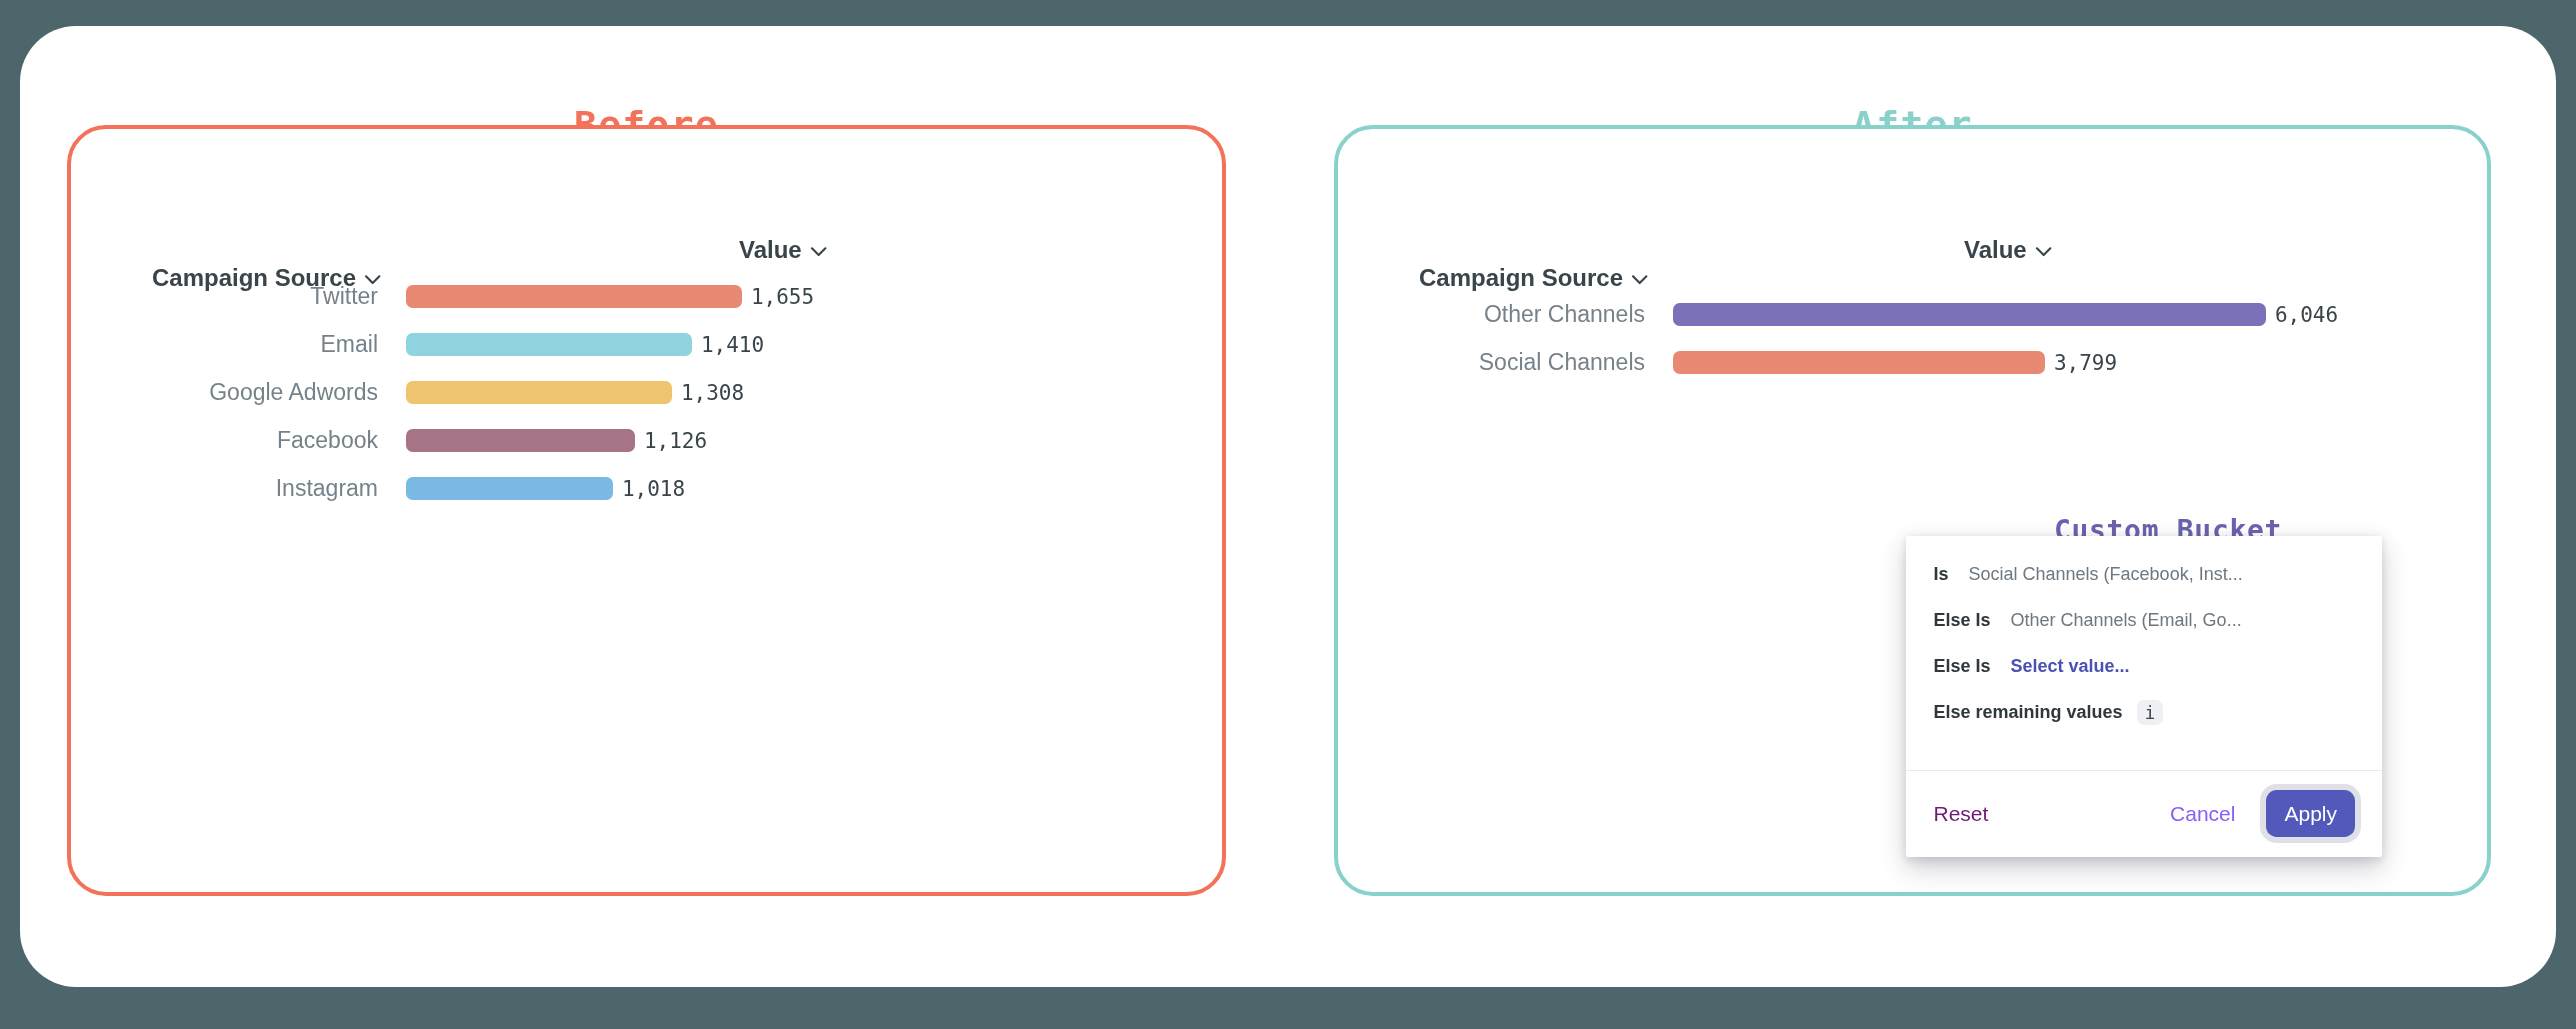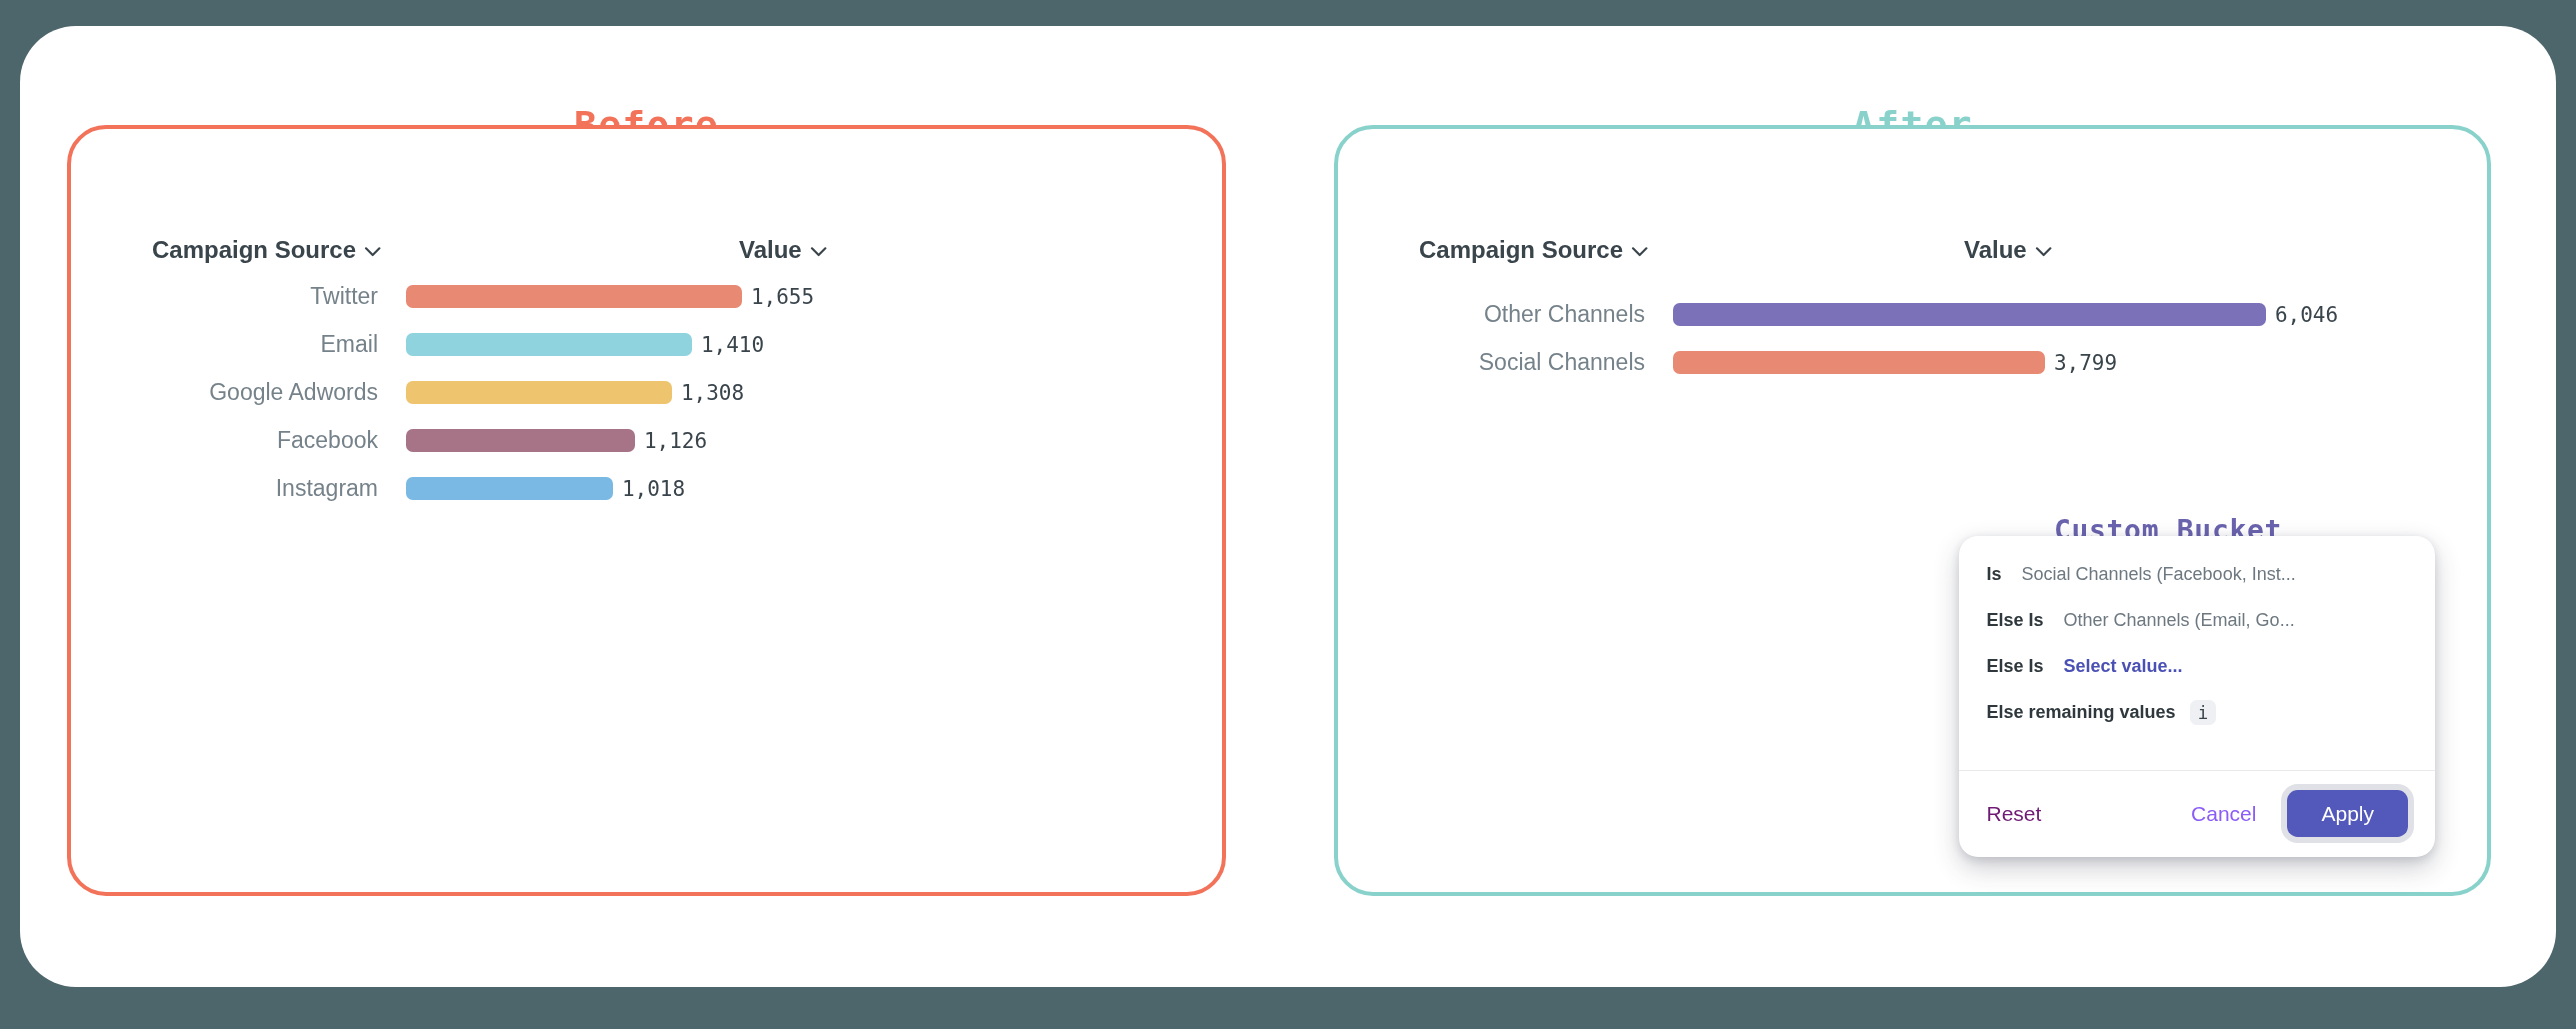--- a/index.html
+++ b/index.html
@@ -25,21 +25,21 @@
   .sec-before .panel-title{left:47px;width:1159px;}
   .sec-before .panel-box{left:47px;width:1159px;}
   .sec-after .panel-title{left:1314px;width:1157px;}
   .sec-after .panel-box{left:1314px;width:1157px;}
 
   .thead-item{
     position:absolute;top:102px;height:38px;
     display:inline-flex;align-items:center;gap:8px;
     font-size:24px;font-weight:600;color:#39444b;cursor:pointer;
   }
-  .cs-head{left:81px;}
+  .cs-head{left:81px;margin-top:28px;}
   .value-head{transform:translateX(-50%);}
   .sec-before .value-head{left:712px;}
   .sec-after  .value-head{left:670px;}
   .chev{display:inline-block;color:#39444b;}
 
   .rows{position:absolute;left:0;right:0;}
   .sec-before .rows{top:144px;}
   .sec-after  .rows{top:162px;}
   .row{height:48px;display:flex;align-items:center;}
   .row-label{
@@ -54,22 +54,22 @@
     font-size:21px;color:#39444b;white-space:nowrap;
   }
 
   
   .bucket-title{
     position:absolute;left:592px;top:354px;width:476px;height:39px;line-height:39px;
     text-align:center;font-family:"DejaVu Sans Mono", monospace;
     font-weight:bold;font-size:28px;letter-spacing:0.7px;
   }
   .popup{
-    position:absolute;left:621px;top:407px;width:476px;height:321px;
-    background:#fff;border-radius:19px;
+    position:absolute;left:568px;top:407px;width:476px;height:321px;
+    background:#fff;border-radius:2px;
     box-shadow:0 10.7px 25.5px rgba(45,52,68,.24), 0 2.7px 8px rgba(45,52,68,.14);
   }
   .bucket-rows{padding:16px 24px 0 27.5px;}
   .bucket-row{height:46px;display:flex;align-items:center;gap:20px;white-space:nowrap;}
   .kw{font-size:18px;font-weight:bold;color:#2f383d;}
   .bval{font-size:18px;color:#6d7880;cursor:pointer;}
   .bval.link{color:#4a50b4;font-weight:bold;}
   .ibadge{
     width:25.5px;height:25.5px;border-radius:6.7px;background:#eef0f3;
     display:inline-flex;align-items:center;justify-content:center;
@@ -80,21 +80,21 @@
     position:absolute;left:0;right:0;bottom:0;height:87px;box-sizing:border-box;
     border-top:1.3px solid #e8eaed;display:flex;align-items:center;
     padding:0 27px 0 27.5px;
   }
   .btn{font-size:21px;font-weight:500;cursor:pointer;background:none;border:none;padding:0;
        font-family:"Liberation Sans", sans-serif;}
   .btn-reset{color:#4a50b4;margin-right:auto;}
   .btn-cancel{color:#8b5cf6;}
   .btn-apply{
     margin-left:31px;color:#ffffff;background:#5359bb;
-    height:47px;padding:0 34px;border-radius:10.7px;font-weight:500;
+    height:47px;padding:0 18px;border-radius:10.7px;font-weight:500;
     box-shadow:0 0 0 6px #dfe1e7;
   }
 </style>
 </head>
 <body>
 
 <div class="card">
 
   <section class="section sec-before">
     <h2 class="panel-title" style="color: rgb(242, 115, 90);">Before</h2>

